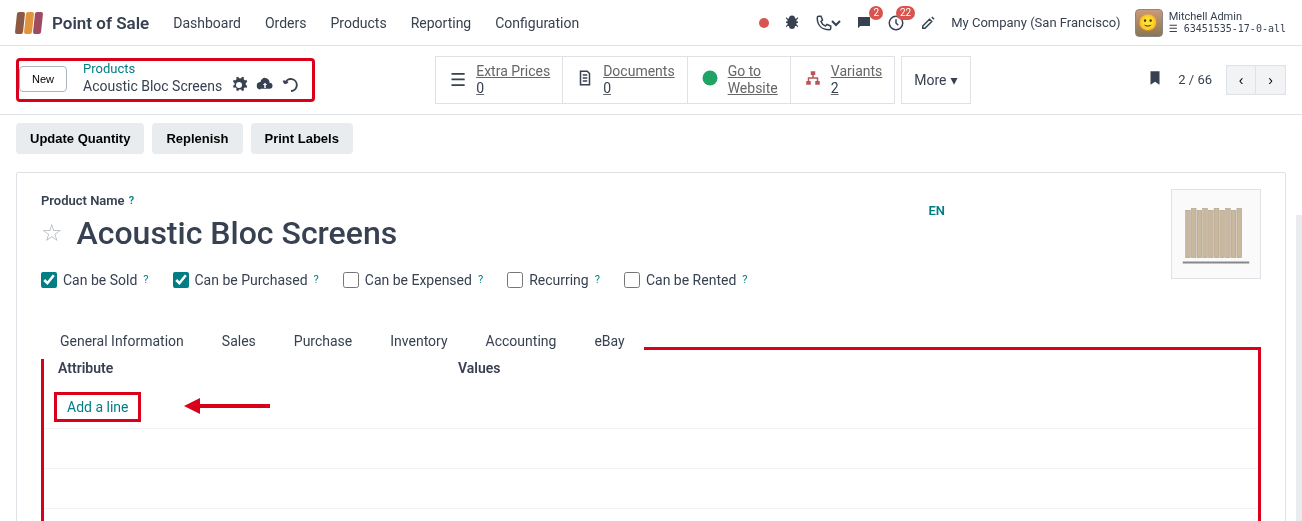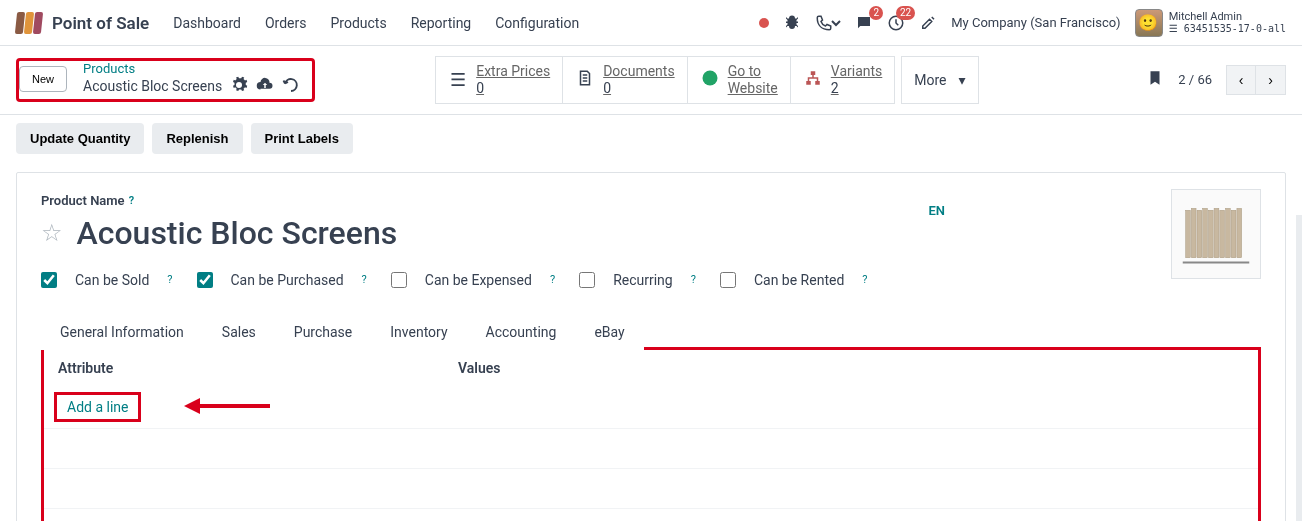--- a/index.html
+++ b/index.html
@@ -30,21 +30,21 @@
 .bc-top { color: #017e84; font-size: 13px; cursor: pointer; }
 .bc-bot { font-size: 14px; display:flex; align-items:center; gap:8px; }
 .bc-bot .small-ico { font-size: 14px; cursor: pointer; }
 .red-box-breadcrumb { border: 3px solid #d9001b; border-radius: 4px; padding: 0 4px 2px 0; display: inline-flex; align-items:center; }
 .stat-buttons { display:flex; margin-left: 120px; }
 .stat-btn { display:flex; align-items:center; gap:8px; border:1px solid #dee2e6; padding:6px 12px; background:#fff; cursor:pointer; }
 .stat-btn + .stat-btn { border-left: none; }
 .stat-ico { font-size:18px; width:20px; text-align:center; }
 .stat-text { font-size:14px; line-height:1.2; color: #666; text-decoration: underline; }
 .stat-text .count { color:#374151; }
-.more-btn { border:1px solid #dee2e6; padding:8px 12px; background:#fff; cursor:pointer; margin-left:6px; display:flex; align-items:center; gap:12px; }
+.more-btn { border:1px solid #dee2e6; padding:8px 12px; background:#fff; cursor:pointer; margin-left:6px; display:flex; align-items:center; gap:4px; }
 .cp-right { margin-left: auto; display:flex; align-items:center; gap:14px; }
 .bookmark-ico { font-size:18px; }
 .pager { font-size:13px; }
 .pager-btns { display:flex; }
 .pager-btns button { width:30px; height:30px; border:1px solid #dee2e6; background:#f1f3f5; cursor:pointer; font-size:14px; }
 .pager-btns button + button { border-left:none; }
 
 .body-area { padding: 0; position:relative; }
 .action-bar { display:flex; gap:8px; padding:8px 16px; }
 .action-bar button { background:#e9ecef; border:none; padding:8px 14px; border-radius:4px; font-weight:600; font-size:13px; cursor:pointer; }
@@ -52,25 +52,25 @@
 .form-sheet { margin: 10px 16px; border:1px solid #dee2e6; border-radius:2px; padding:20px 24px; position:relative; }
 .pn-label { font-size:13px; font-weight:600; display:flex; align-items:center; gap:4px; }
 .help-q { color:#017e84; font-size:11px; vertical-align:super; }
 .title-row { display:flex; align-items:center; gap:14px; margin-top:6px; }
 .star { font-size:24px; color:#adb5bd; cursor:pointer; }
 .product-title { font-size:32px; font-weight:500; }
 .lang-badge { position:absolute; right:340px; top:30px; color:#017e84; font-weight:600; font-size:13px; cursor:pointer; }
 .product-img { position:absolute; right:24px; top:16px; width:90px; height:90px; border:1px solid #dee2e6; display:flex; align-items:center; justify-content:center; background:#fafafa; }
 .prod-svg { width:76px; height:70px; }
 .checks-row { display:flex; gap:24px; margin-top:20px; }
-.chk { display:flex; align-items:center; gap:18px; font-size:14px; }
+.chk { display:flex; align-items:center; gap:6px; font-size:14px; }
 .chk input { width:16px; height:16px; accent-color:#017e84; }
 
 .tabs { display:flex; border-bottom:1px solid #dee2e6; margin-top:24px; }
-.tab { padding:10px 18px; border:1px solid transparent; border-bottom:none; font-size:14px; cursor:pointer; position:relative; top:1px; background:#fff; }
+.tab { padding:10px 18px; border:1px solid transparent; border-bottom:none; font-size:14px; cursor:pointer; position:relative; top:10px; background:#fff; }
 .tab.active { border-color:#dee2e6; border-bottom:1px solid #fff; font-weight:400; }
 .red-box-tab { border:3px solid #d9001b !important; }
 
 .variants-table-wrap { border:3px solid #d9001b; margin-top:-3px; padding:0; }
 .vt-head { display:flex; padding:10px 14px; font-weight:600; font-size:14px; }
 .vt-head .col-attr { width:400px; }
 .vt-row { padding:10px 14px; border-top:1px solid #f1f3f5; height:40px; }
 .add-line-box { display:inline-block; border:3px solid #d9001b; padding:4px 10px; color:#017e84; font-size:14px; cursor:pointer; margin:6px 10px; }
 .arrow { position:absolute; display:flex; align-items:center; }
 .arrow-line { width:70px; height:4px; background:#d9001b; }

